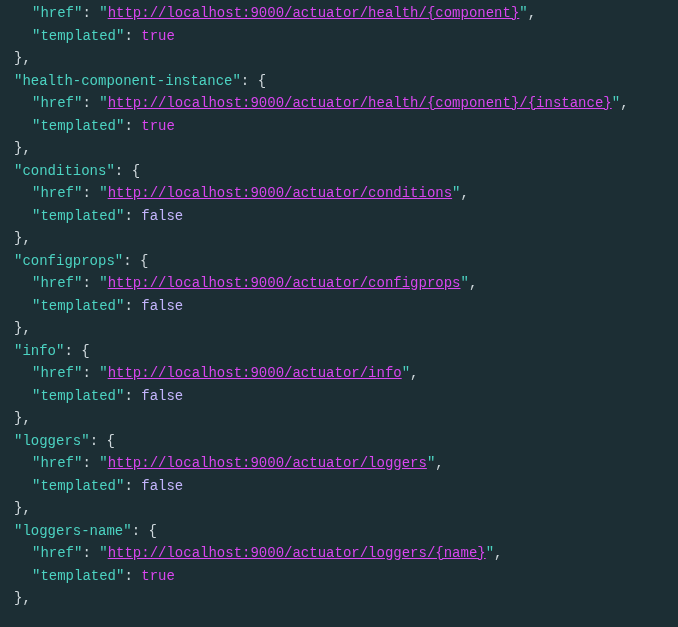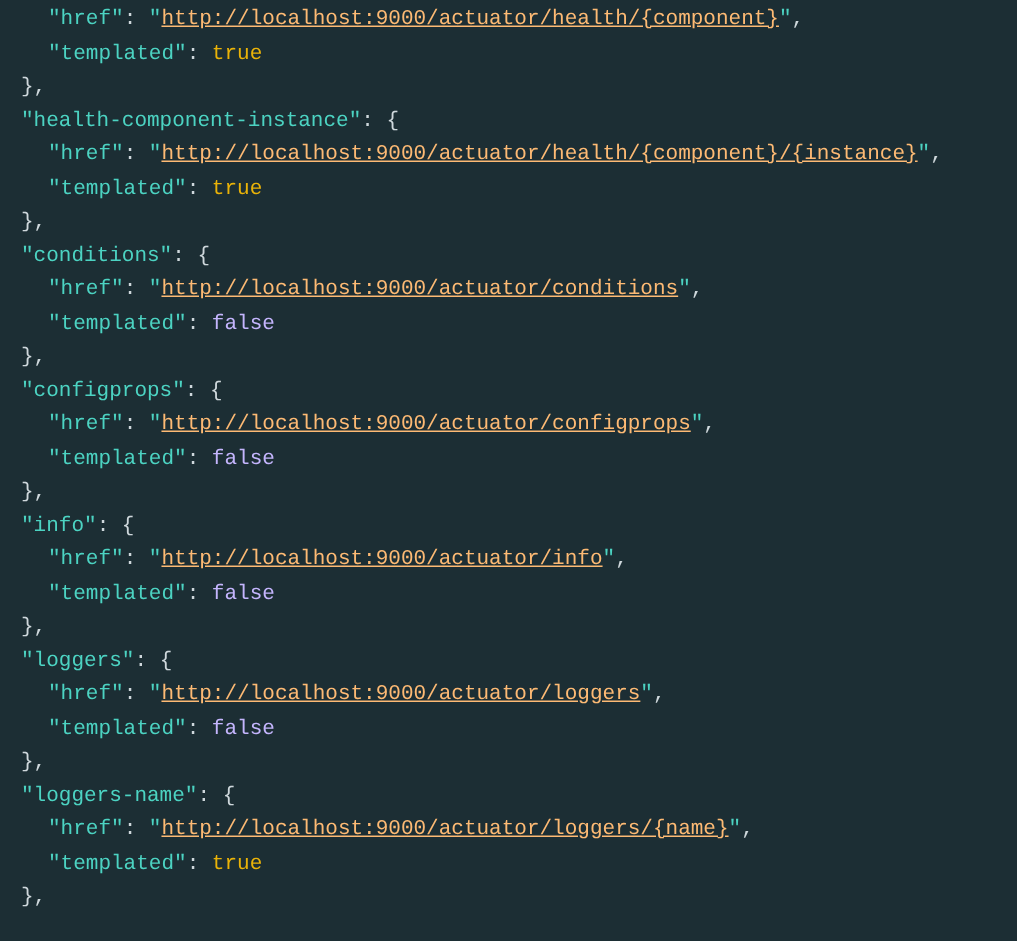--- a/index.html
+++ b/index.html
@@ -13,21 +13,21 @@
   }
   .code {
     padding: 2px 0 6px 0;
     white-space: pre;
   }
   .line { display: block; }
   .i1 { padding-left: 14px; }
   .i2 { padding-left: 32px; }
   .key { color: #4cd3c2; }
   .str { color: #4cd3c2; }
-  .link { color: #fdba74; text-decoration: underline; margin-top: 11px; }
+  .link { color: #d946ef; text-decoration: underline; margin-top: 11px; }
   .punc { color: #cfd8dc; }
-  .bool-true  { color: #eab308; }
+  .bool-true  { color: #d946ef; }
   .bool-false { color: #c4b5fd; }
 </style>
 </head>
 <body>
 
 <div class="code" id="code"><div class="line i2"><span class="key">"href"</span><span class="punc">: </span><span class="str">"<span class="link">http://localhost:9000/actuator/health/{component}</span>"</span><span class="punc">,</span></div><div class="line i2"><span class="key">"templated"</span><span class="punc">: </span><span class="bool-true">true</span></div><div class="line i1"><span class="punc">},</span></div><div class="line i1"><span class="key">"health-component-instance"</span><span class="punc">: </span><span class="punc">{</span></div><div class="line i2"><span class="key">"href"</span><span class="punc">: </span><span class="str">"<span class="link">http://localhost:9000/actuator/health/{component}/{instance}</span>"</span><span class="punc">,</span></div><div class="line i2"><span class="key">"templated"</span><span class="punc">: </span><span class="bool-true">true</span></div><div class="line i1"><span class="punc">},</span></div><div class="line i1"><span class="key">"conditions"</span><span class="punc">: </span><span class="punc">{</span></div><div class="line i2"><span class="key">"href"</span><span class="punc">: </span><span class="str">"<span class="link">http://localhost:9000/actuator/conditions</span>"</span><span class="punc">,</span></div><div class="line i2"><span class="key">"templated"</span><span class="punc">: </span><span class="bool-false">false</span></div><div class="line i1"><span class="punc">},</span></div><div class="line i1"><span class="key">"configprops"</span><span class="punc">: </span><span class="punc">{</span></div><div class="line i2"><span class="key">"href"</span><span class="punc">: </span><span class="str">"<span class="link">http://localhost:9000/actuator/configprops</span>"</span><span class="punc">,</span></div><div class="line i2"><span class="key">"templated"</span><span class="punc">: </span><span class="bool-false">false</span></div><div class="line i1"><span class="punc">},</span></div><div class="line i1"><span class="key">"info"</span><span class="punc">: </span><span class="punc">{</span></div><div class="line i2"><span class="key">"href"</span><span class="punc">: </span><span class="str">"<span class="link">http://localhost:9000/actuator/info</span>"</span><span class="punc">,</span></div><div class="line i2"><span class="key">"templated"</span><span class="punc">: </span><span class="bool-false">false</span></div><div class="line i1"><span class="punc">},</span></div><div class="line i1"><span class="key">"loggers"</span><span class="punc">: </span><span class="punc">{</span></div><div class="line i2"><span class="key">"href"</span><span class="punc">: </span><span class="str">"<span class="link">http://localhost:9000/actuator/loggers</span>"</span><span class="punc">,</span></div><div class="line i2"><span class="key">"templated"</span><span class="punc">: </span><span class="bool-false">false</span></div><div class="line i1"><span class="punc">},</span></div><div class="line i1"><span class="key">"loggers-name"</span><span class="punc">: </span><span class="punc">{</span></div><div class="line i2"><span class="key">"href"</span><span class="punc">: </span><span class="str">"<span class="link">http://localhost:9000/actuator/loggers/{name}</span>"</span><span class="punc">,</span></div><div class="line i2"><span class="key">"templated"</span><span class="punc">: </span><span class="bool-true">true</span></div><div class="line i1"><span class="punc">},</span></div></div>
 
 </body></html>

